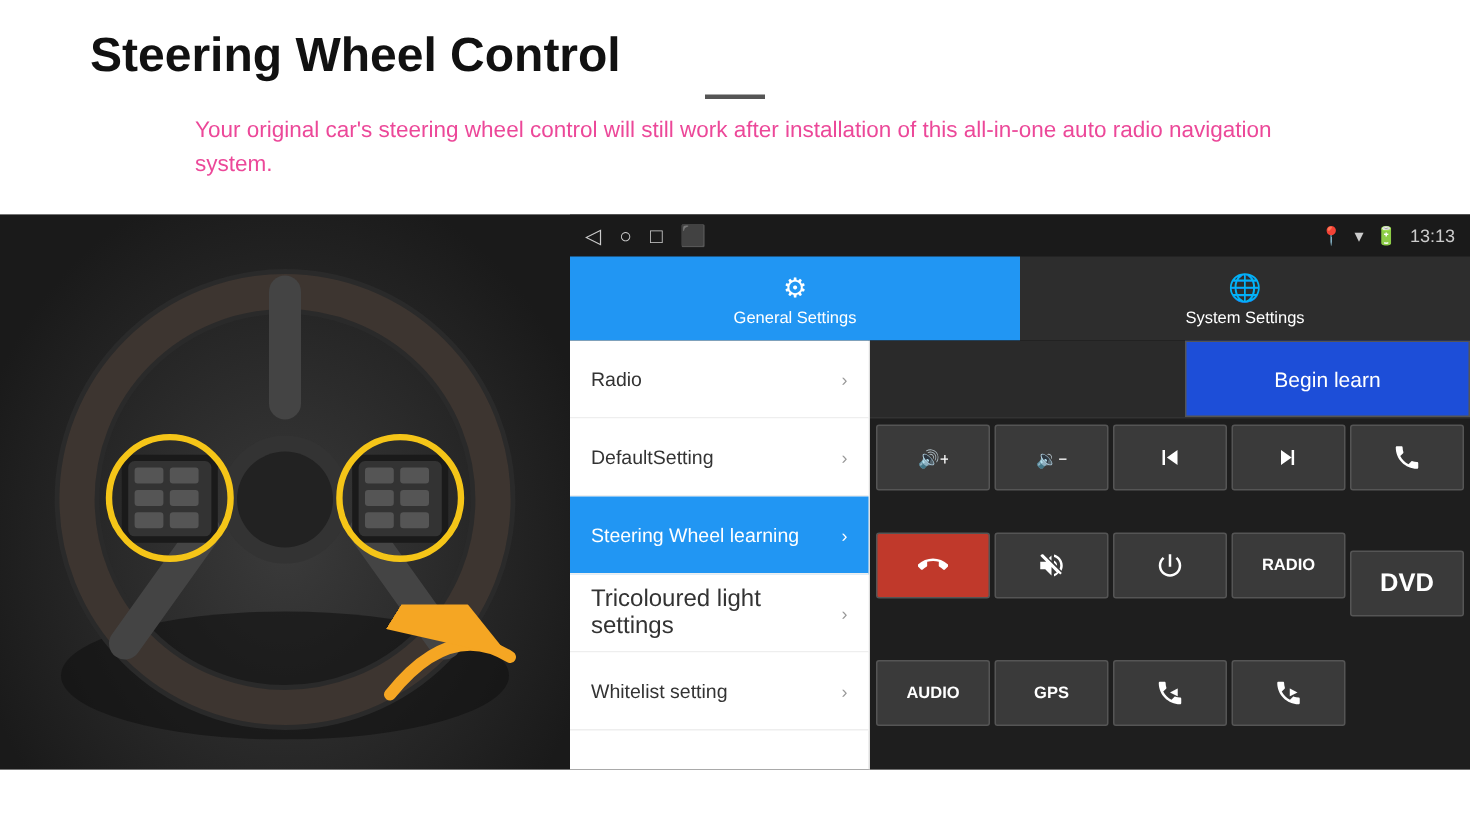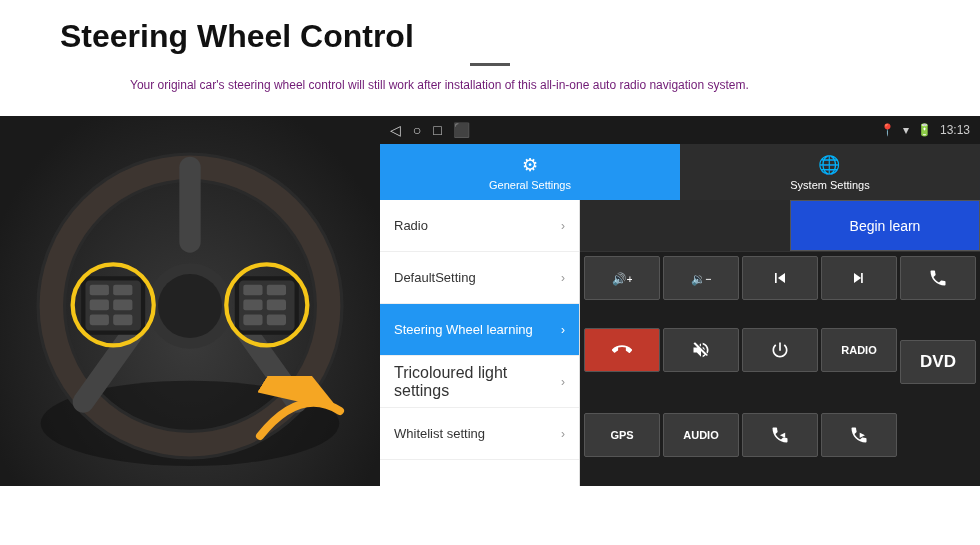--- a/index.html
+++ b/index.html
@@ -23,22 +23,22 @@
     }
 
     .title-divider {
       width: 40px;
       height: 3px;
       background: #555;
       margin: 0 auto 10px;
     }
 
     .page-subtitle {
-      font-size: 12px;
-      color: #701a75;
+      font-size: 15px;
+      color: #ec4899;
       line-height: 1.5;
       max-width: 720px;
       margin: 0 auto;
     }
 
     .content-area {
       display: flex;
       margin-top: 12px;
       height: 370px;
     }
@@ -410,22 +410,22 @@
               </svg>
           </div>
           <div class="ctrl-btn">
             <svg viewBox="0 0 24 24" fill="white">
                 <path d="M13 3h-2v10h2V3zm4.83 2.17l-1.42 1.42C17.99 7.86 19 9.81 19 12c0 3.87-3.13 7-7 7s-7-3.13-7-7c0-2.19 1.01-4.14 2.58-5.42L6.17 5.17C4.23 6.82 3 9.26 3 12c0 4.97 4.03 9 9 9s9-4.03 9-9c0-2.74-1.23-5.18-3.17-6.83z"></path>
               </svg>
           </div>
           <div class="ctrl-btn" style="font-size:11px;font-weight:bold;">RADIO</div>
 
           <div class="ctrl-btn" style="font-size:17px;font-weight:bold;margin-top:12px;">DVD</div>
+          <div class="ctrl-btn" style="font-size:11px;font-weight:bold;">AUDIO</div>
           <div class="ctrl-btn" style="font-size:11px;font-weight:bold;">GPS</div>
-          <div class="ctrl-btn" style="font-size:11px;font-weight:bold;">AUDIO</div>
           <div class="ctrl-btn">
             <svg viewBox="0 0 24 24" fill="white" width="18" height="18">
                 <path d="M6.6 10.8c1.4 2.8 3.8 5.1 6.6 6.6l2.2-2.2c.3-.3.7-.4 1-.2 1.1.4 2.3.6 3.6.6.6 0 1 .4 1 1V20c0 .6-.4 1-1 1-9.4 0-17-7.6-17-17 0-.6.4-1 1-1h3.5c.6 0 1 .4 1 1 0 1.3.2 2.5.6 3.6.1.3 0 .7-.2 1L6.6 10.8z"></path>
                 <text x="12" y="14" font-size="8" fill="white">◀</text>
               </svg>
           </div>
           <div class="ctrl-btn">
             <svg viewBox="0 0 24 24" fill="white" width="18" height="18">
                 <path d="M6.6 10.8c1.4 2.8 3.8 5.1 6.6 6.6l2.2-2.2c.3-.3.7-.4 1-.2 1.1.4 2.3.6 3.6.6.6 0 1 .4 1 1V20c0 .6-.4 1-1 1-9.4 0-17-7.6-17-17 0-.6.4-1 1-1h3.5c.6 0 1 .4 1 1 0 1.3.2 2.5.6 3.6.1.3 0 .7-.2 1L6.6 10.8z"></path>
                 <text x="13" y="14" font-size="8" fill="white">▶</text>

